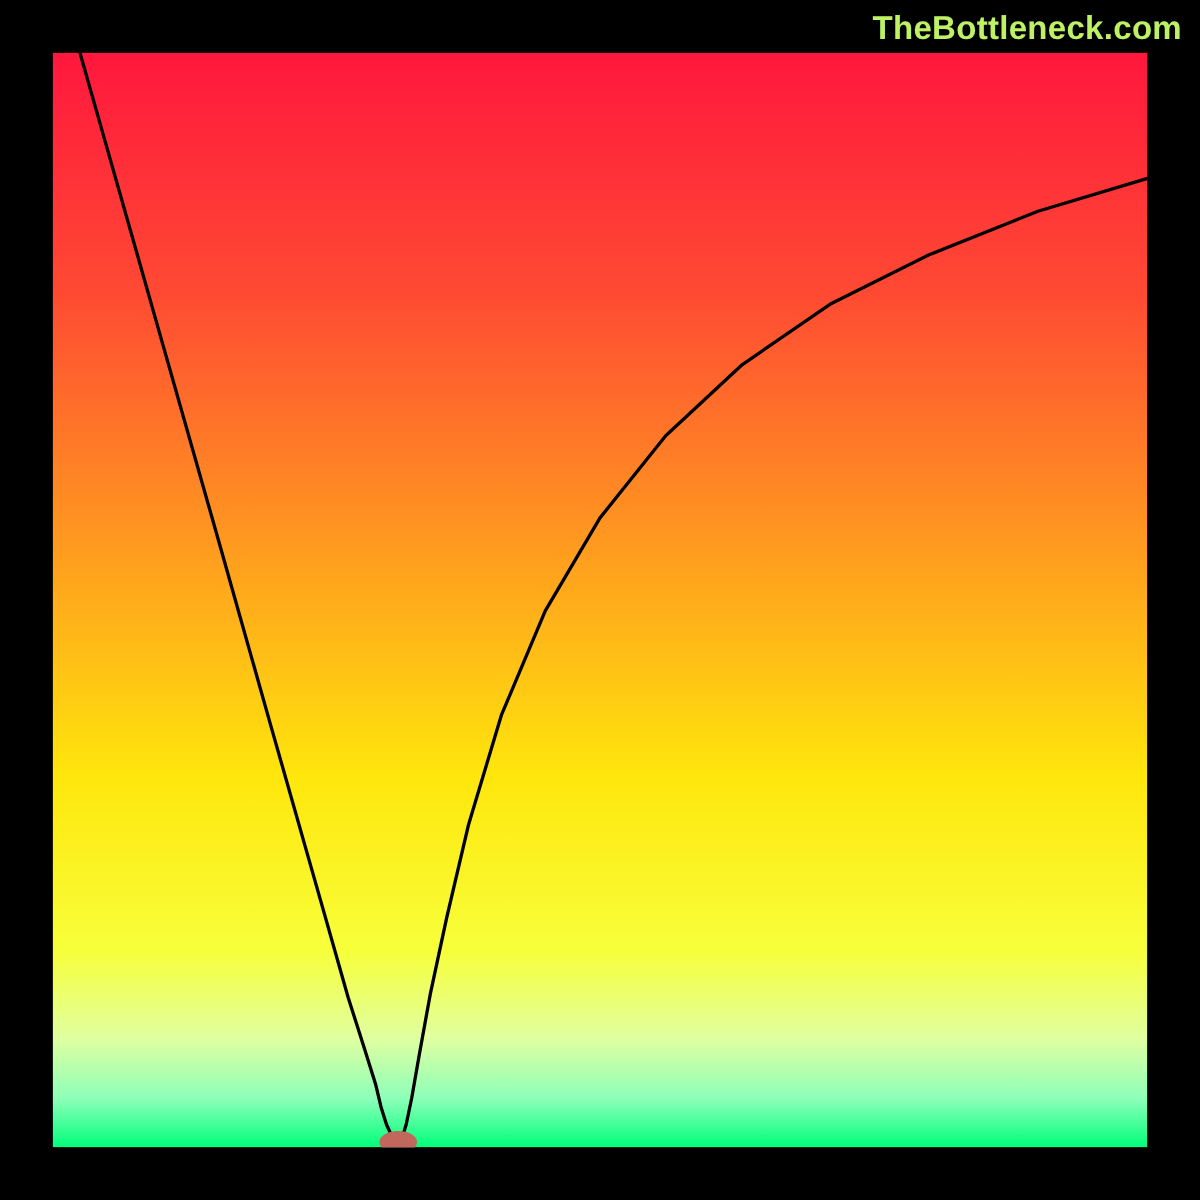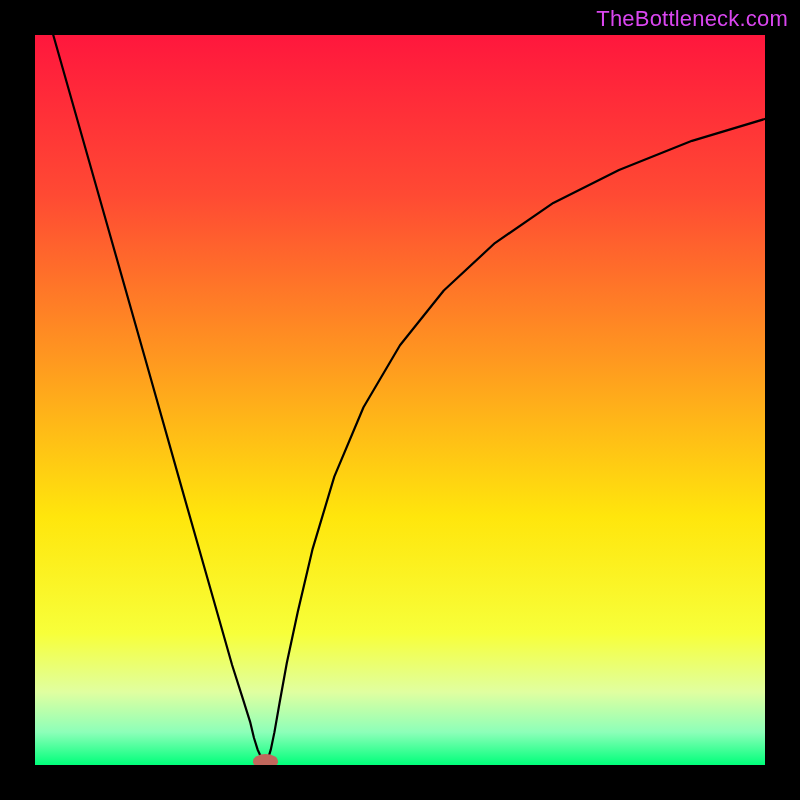--- a/index.html
+++ b/index.html
@@ -22,23 +22,23 @@
     top: 35px;
     left: 35px;
     width: 730px;
     height: 730px;
     overflow: hidden;
   }
   .watermark {
     position: absolute;
     top: 6px;
     right: 12px;
-    color: #d946ef;
+    color: #bef264;
     font-size: 22px;
-    font-weight: 400;
+    font-weight: 700;
     letter-spacing: 0.2px;
     font-family: Arial, Helvetica, sans-serif;
   }
   .marker {
     position: absolute;
     background: #c1675c;
     border-radius: 50% / 50%;
   }
   svg { display: block; }
 </style>

